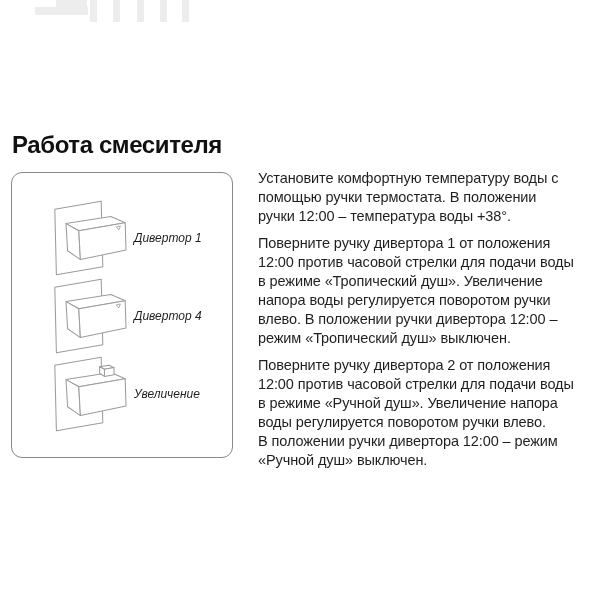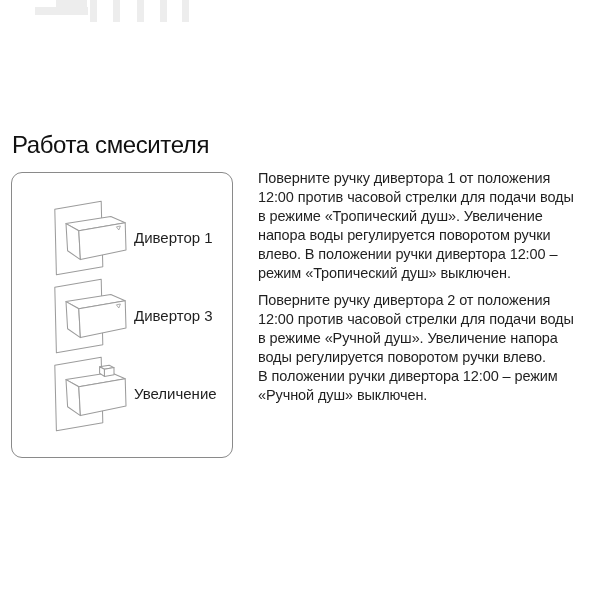--- a/index.html
+++ b/index.html
@@ -10,34 +10,34 @@
   }
   
   .ghost{position:absolute;background:var(--ghost,#ededed);}
   .frag-a{left:35px;top:7px;width:53px;height:8px;}
   .frag-b{left:56px;top:0px;width:31px;height:13px;}
   .tick{top:0px;width:7px;height:22px;}
   .t1{left:90px;} .t2{left:113px;} .t3{left:137px;} .t4{left:160px;} .t5{left:182px;}
 
   .page-title{
     position:absolute;left:12px;top:131px;margin:0;
-    font-size:24px;font-weight:400;letter-spacing:-0.4px;
+    font-size:24px;font-weight:700;letter-spacing:-0.4px;
     color:var(--title,#111111);
   }
 
   .panel{
     position:absolute;left:11px;top:172px;width:222px;height:286px;
     border:1.5px solid var(--box-border,#8a8a8a);border-radius:11px;
     box-sizing:border-box;background:#ffffff;
   }
   .handle-svg{position:absolute;left:30px;width:96px;height:80px;}
   .hs1{top:25px;} .hs2{top:103px;} .hs3{top:181px;}
   .handle-label{
-    position:absolute;left:122px;font-size:15px;line-height:18px;
-    color:var(--text,#1f1f1f);white-space:nowrap;
+    position:absolute;left:122px;font-size:12px;line-height:18px;
+    color:var(--text,#1f1f1f);white-space:nowrap;font-style:italic;
   }
   .hl1{top:56px;} .hl2{top:134px;} .hl3{top:212px;}
 
   .instructions{
     position:absolute;left:258px;top:169px;width:338px;
     color:var(--text,#1f1f1f);
   }
   .instructions p{
     margin:0 0 8px 0;font-size:14.5px;line-height:19px;
     letter-spacing:-0.1px;white-space:pre-line;
@@ -73,38 +73,41 @@
 
   <svg class="handle-svg hs2" viewBox="0 0 120 100">
     <g fill="#ffffff" stroke="var(--diagram-line,#9c9c9c)" stroke-width="1.3" stroke-linejoin="round">
       <polygon points="16,14 74,4 76,86 18,96"></polygon>
       <polygon points="30,32 86,23 104,31 46,41"></polygon>
       <polygon points="30,32 46,41 48,77 32,66"></polygon>
       <polygon points="46,41 104,31 105,65 48,77"></polygon>
       <polygon points="93,36 98,35 96,40" fill="none" stroke-width="1"></polygon>
     </g>
   </svg>
-  <span class="handle-label hl2">Дивертор 3</span>
+  <span class="handle-label hl2">Дивертор 4</span>
 
   <svg class="handle-svg hs3" viewBox="0 0 120 100">
     <g fill="#ffffff" stroke="var(--diagram-line,#9c9c9c)" stroke-width="1.3" stroke-linejoin="round">
       <polygon points="16,14 74,4 76,86 18,96"></polygon>
       <polygon points="30,32 86,23 104,31 46,41"></polygon>
       <polygon points="72,16 84,14 90,17 78,19"></polygon>
       <polygon points="78,19 90,17 90,26 78,28"></polygon>
       <polygon points="72,16 78,19 78,28 72,24"></polygon>
       <polygon points="30,32 46,41 48,77 32,66"></polygon>
       <polygon points="46,41 104,31 105,65 48,77"></polygon>
     </g>
   </svg>
   <span class="handle-label hl3">Увеличение</span>
 
 </div>
 
 <div class="instructions">
+  <p>Установите комфортную температуру воды с
+помощью ручки термостата. В положении
+ручки 12:00 – температура воды +38°.</p>
   <p>Поверните ручку дивертора 1 от положения
 12:00 против часовой стрелки для подачи воды
 в режиме «Тропический душ». Увеличение
 напора воды регулируется поворотом ручки
 влево. В положении ручки дивертора 12:00 –
 режим «Тропический душ» выключен.</p>
   <p>Поверните ручку дивертора 2 от положения
 12:00 против часовой стрелки для подачи воды
 в режиме «Ручной душ». Увеличение напора
 воды регулируется поворотом ручки влево.

